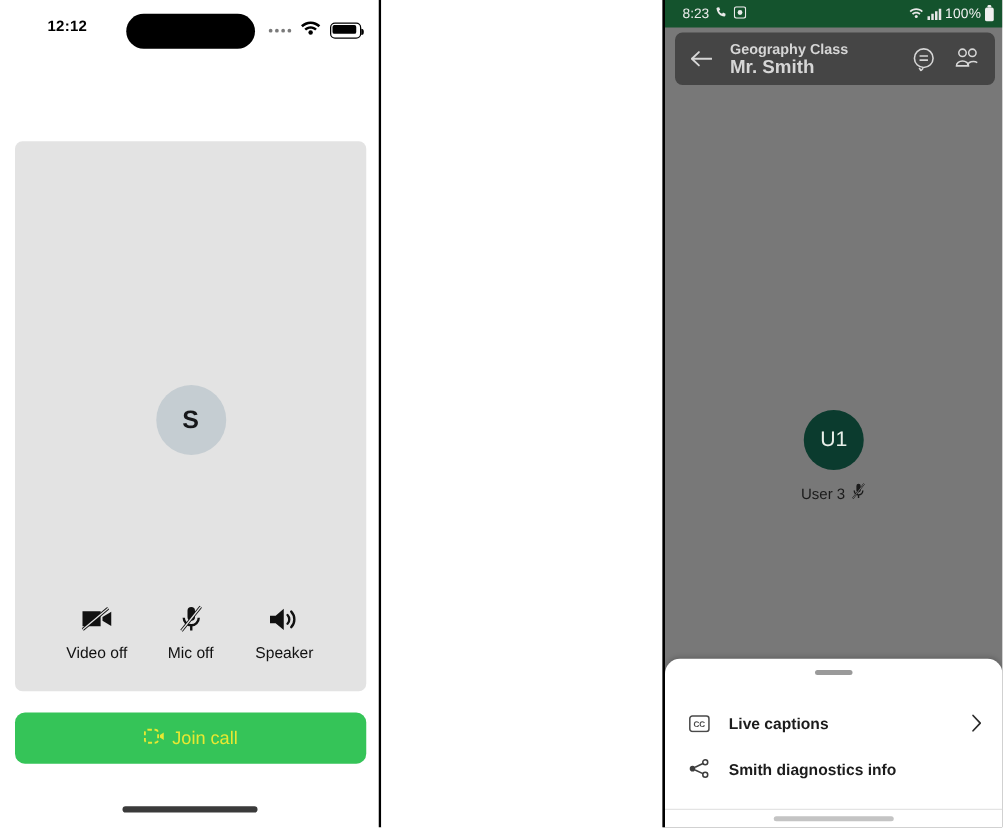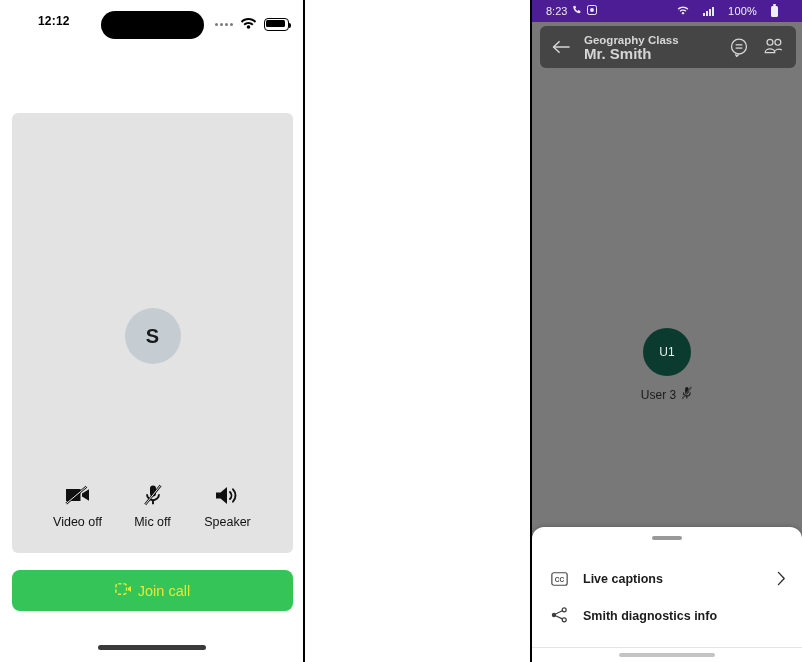--- a/index.html
+++ b/index.html
@@ -101,26 +101,26 @@
   
   #gap{ position:absolute; left:305px; top:0; width:225px; height:662px; background:#fff; }
 
   
   #phone-android{
     position:absolute; left:530px; top:0; width:272px; height:662px;
     background:#787878; overflow:hidden;
     border-left:2px solid #000;
   }
   .and-statusbar{
-    position:relative; height:22px; width:100%; background:#4c1d95;
+    position:relative; height:22px; width:100%; background:#14532d;
     display:flex; align-items:center;
     font-size:11px; color:#eaeaea;
   }
   .and-sb-left{ position:absolute; left:14px; display:flex; align-items:center; gap:5px; }
-  .and-sb-right{ position:absolute; right:24px; display:flex; align-items:center; gap:14px; }
+  .and-sb-right{ position:absolute; right:7px; display:flex; align-items:center; gap:3px; }
   .and-pct{ font-size:11px; color:#f2f2f2; letter-spacing:0.2px; }
   .sig{ display:flex; align-items:flex-end; gap:1px; height:9px; }
   .sig i{ width:2px; background:#e8e8e8; display:block; }
   .sig i:nth-child(1){height:3px}.sig i:nth-child(2){height:5px}.sig i:nth-child(3){height:7px}.sig i:nth-child(4){height:9px}
   .abatt{ width:7px; height:11px; background:#efefef; border-radius:1.5px; position:relative; }
   .abatt::before{ content:""; position:absolute; left:2px; top:-2px; width:3px; height:2px; background:#efefef; border-radius:1px; }
 
   .appbar{
     position:absolute; left:8px; top:26px; width:256px; height:42px;
     background:#454545; border-radius:6px;
@@ -132,21 +132,21 @@
   .appbar .t2{ font-size:15px; color:#d6d6d6; line-height:14px; }
   .appbar .acts{ display:flex; align-items:center; gap:14px; }
   .appbar .acts span{ cursor:pointer; display:flex; }
 
   .stage-video{ position:absolute; left:0; top:72px; right:0; bottom:0; background:#787878; }
 
   .p-avatar{
     position:absolute; left:50%; top:256px; transform:translateX(-50%);
     width:48px; height:48px; border-radius:50%;
     background:#0b3b2e; display:flex; align-items:center; justify-content:center;
-    color:#e8efe9; font-size:12px;
+    color:#e8efe9; font-size:17px;
   }
   .p-name{
     position:absolute; left:50%; top:314px; transform:translateX(-50%);
     display:flex; align-items:center; gap:5px;
     font-size:12px; color:#1b1b1b; white-space:nowrap;
   }
 
   .pip{
     position:absolute; right:3px; top:466px;
     width:68px; height:72px; background:#9a9a9a; border-radius:5px;

